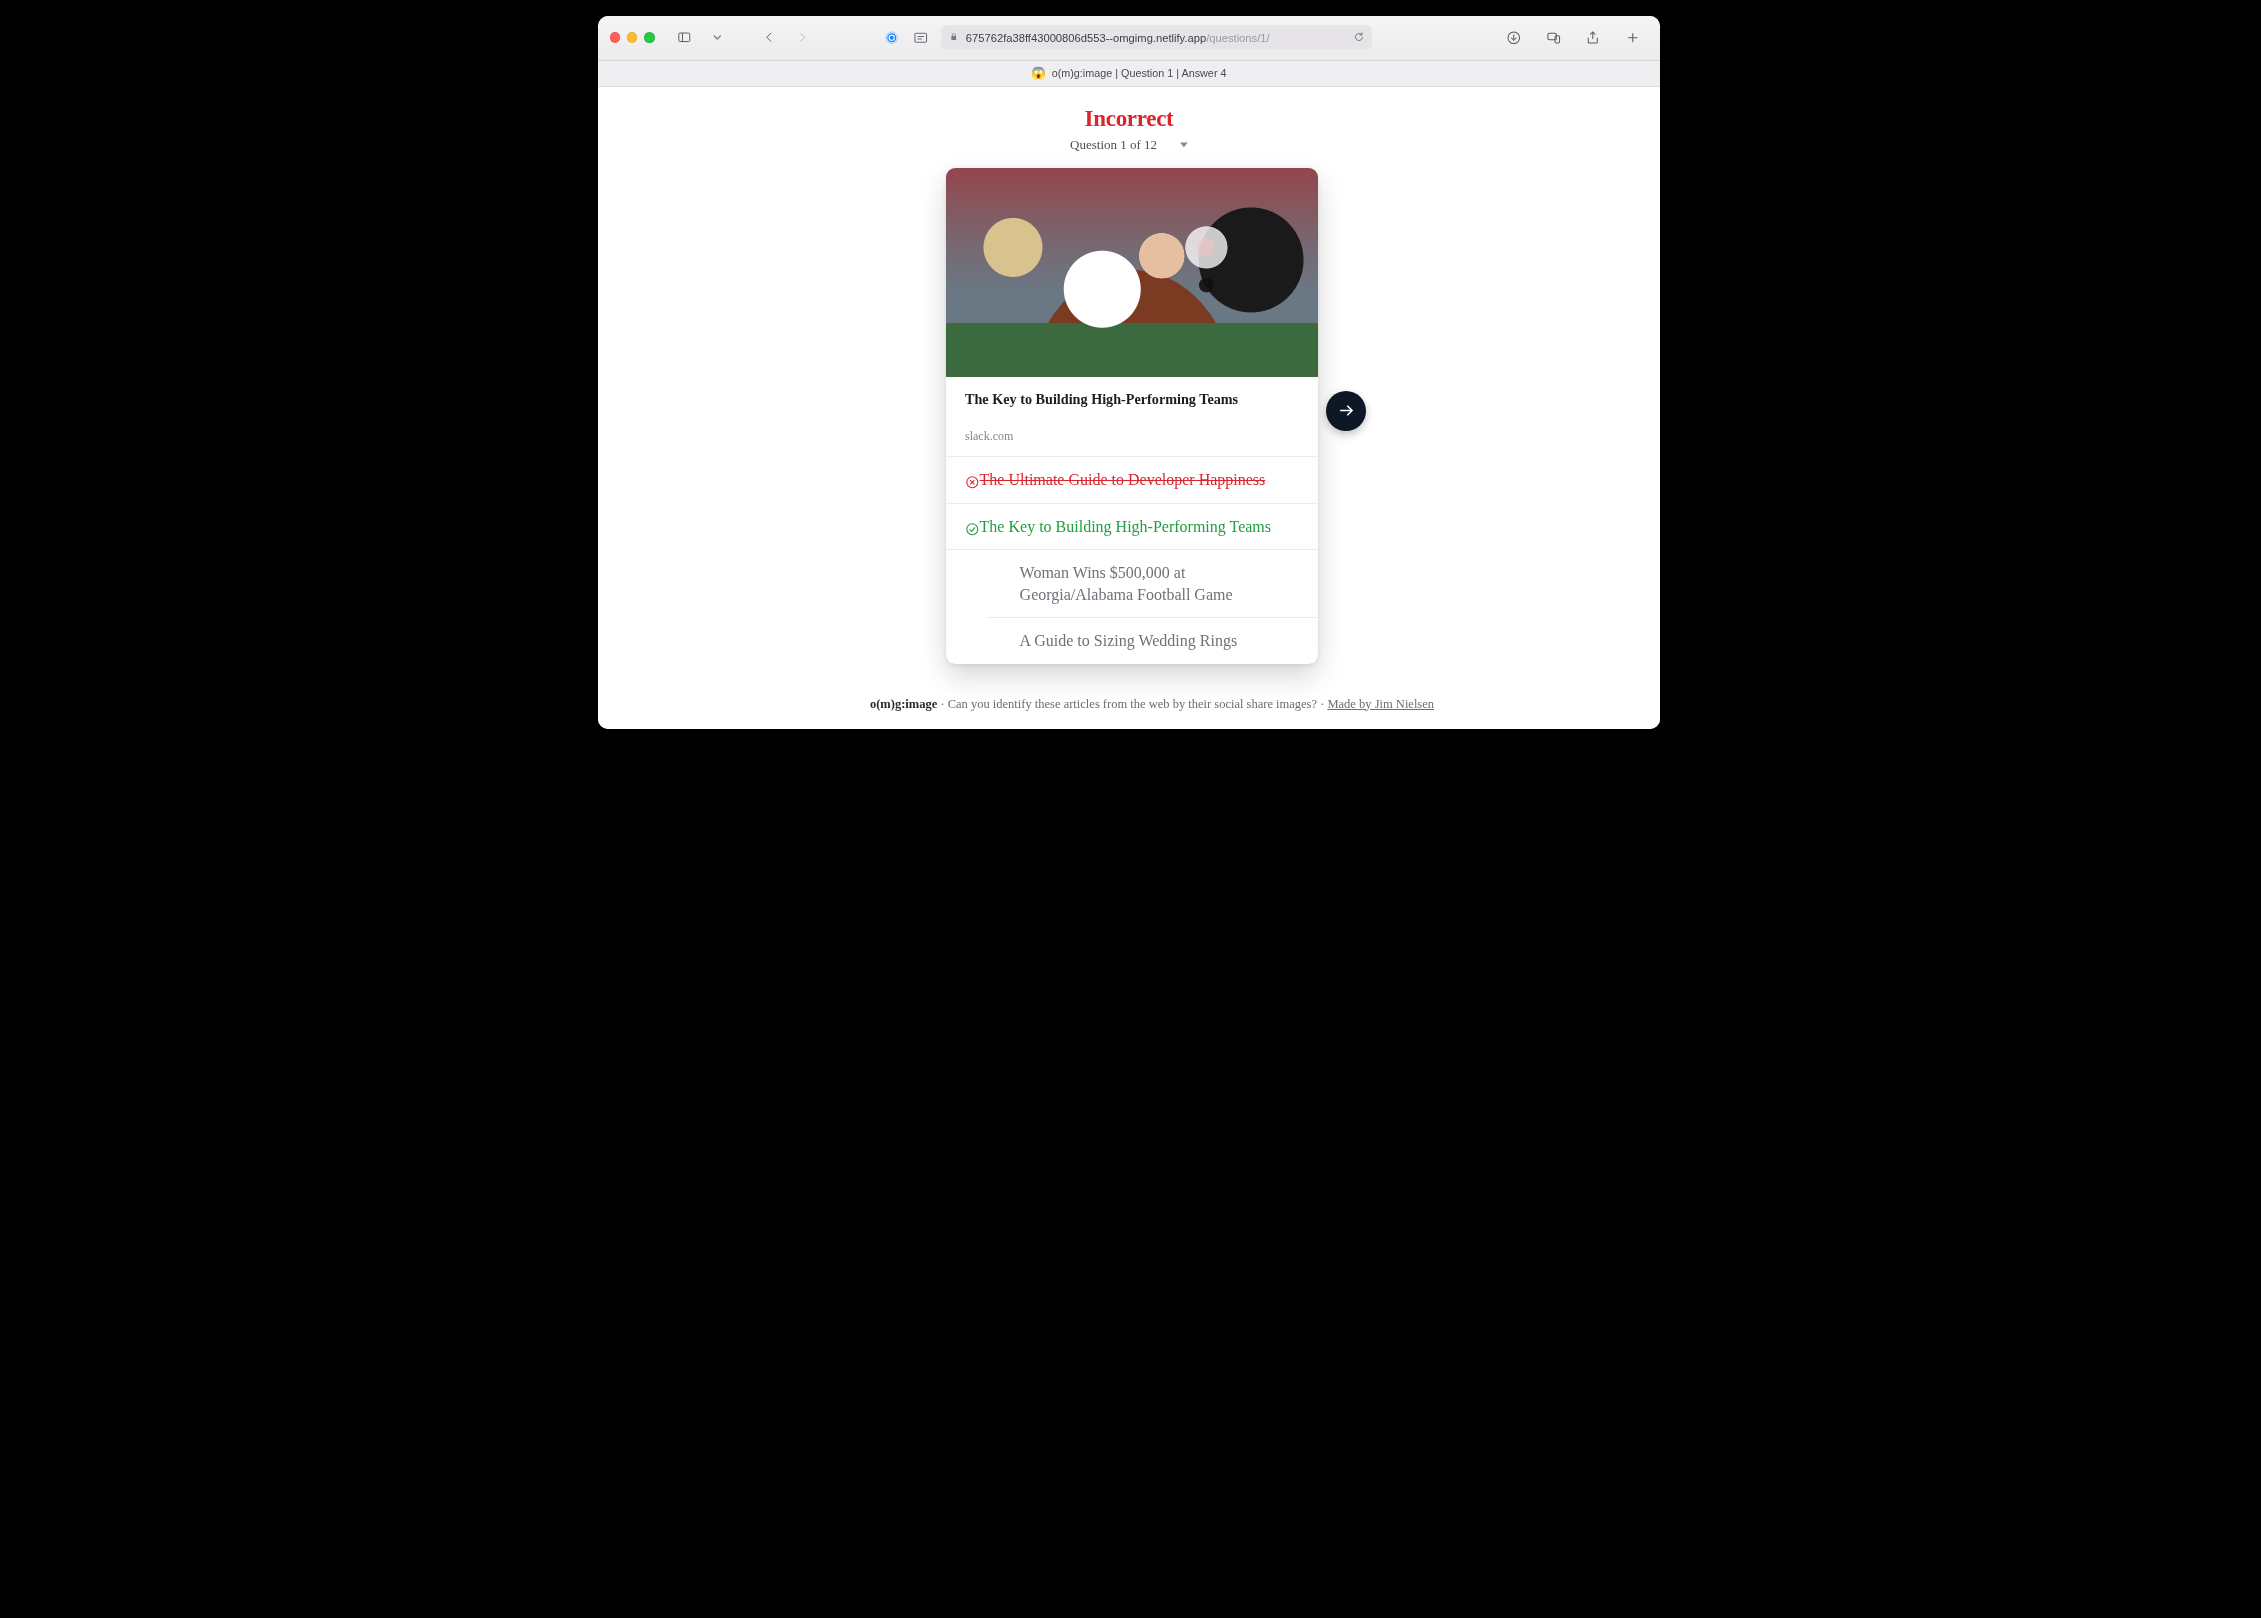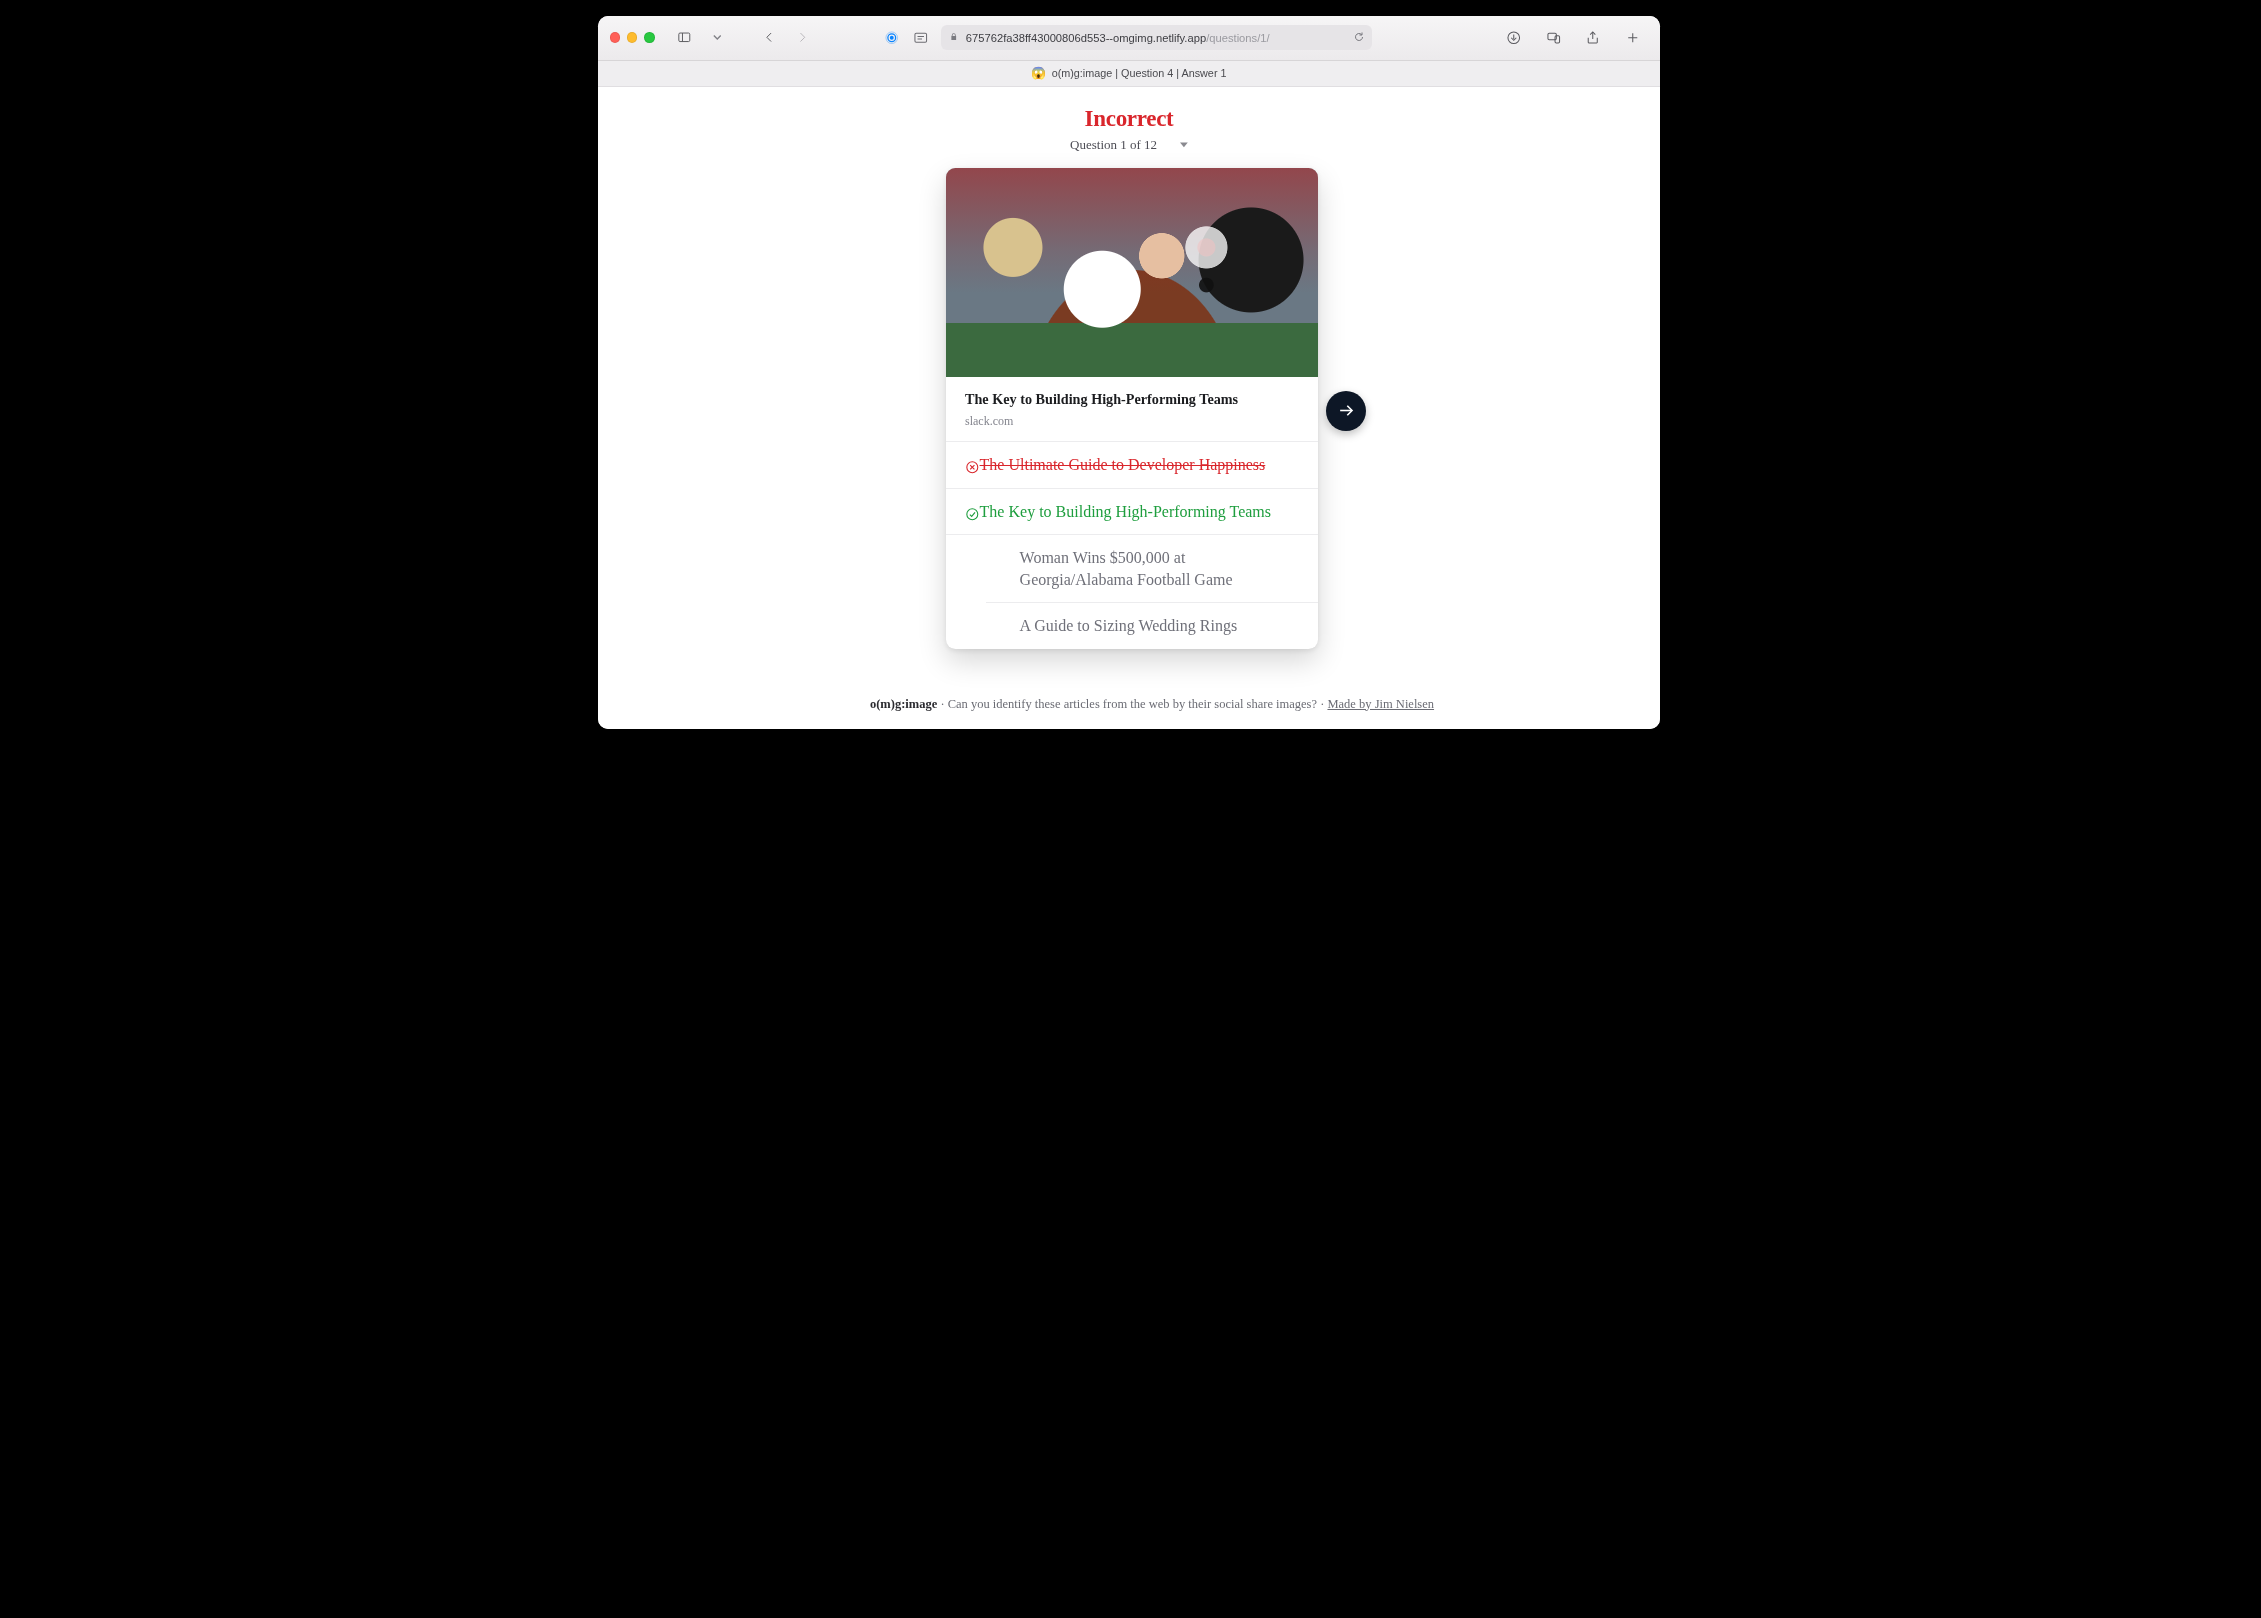--- a/index.html
+++ b/index.html
@@ -154,21 +154,21 @@
   }
 
   .meta {
     padding:13.8px 19px 12px;
     border-bottom:0.9px solid #ececee;
   }
   .meta h3{
     font-size:14.2px; font-weight:700; color:#1b1c1f;
   }
   .meta .domain{
-    margin-top:6px; font-size:12px; color:#84858e;
+    margin-top:21px; font-size:12px; color:#84858e;
   }
 
   .answers { }
   .ans {
     padding:12px 19px 12px 19px;
     border-bottom:0.9px solid #ececee;
     display:flex; align-items:center; gap:0;
     font-size:16px; line-height:1.35;
   }
   .ans:last-child{border-bottom:none;}
@@ -291,21 +291,21 @@
           <svg viewBox="0 0 24 24">
               <line x1="12" y1="5" x2="12" y2="19"></line>
               <line x1="5" y1="12" x2="19" y2="12"></line>
             </svg>
         </div>
       </div>
     </div>
 
     <div class="tabtitlebar">
       <span class="emoji">😱</span>
-      <span>o(m)g:image | Question 4 | Answer 1</span>
+      <span>o(m)g:image | Question 1 | Answer 4</span>
     </div>
 
     <div class="viewport">
       <div class="page">
         <div class="result incorrect">Incorrect</div>
         <div class="qcount">
           <span>Question 1 of 12</span>
           <svg viewBox="0 0 10 10">
               <polygon points="0,2 10,2 5,8"></polygon>
             </svg>

